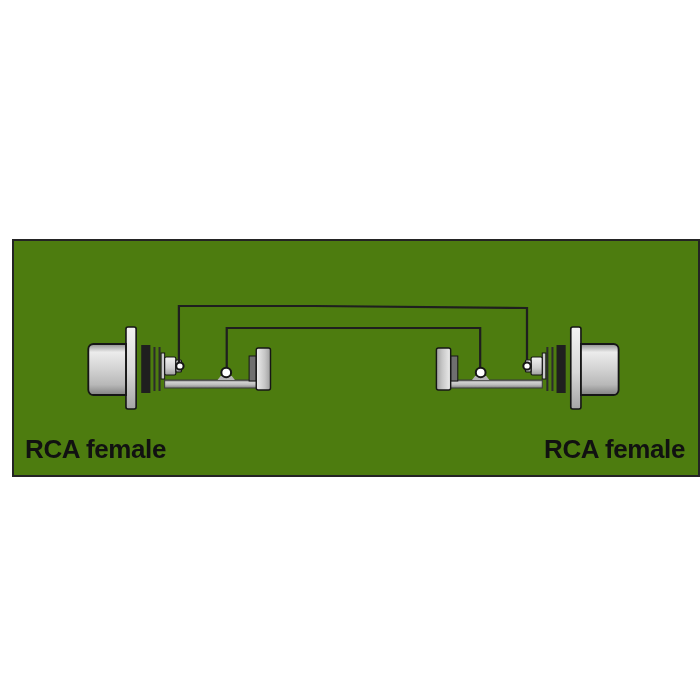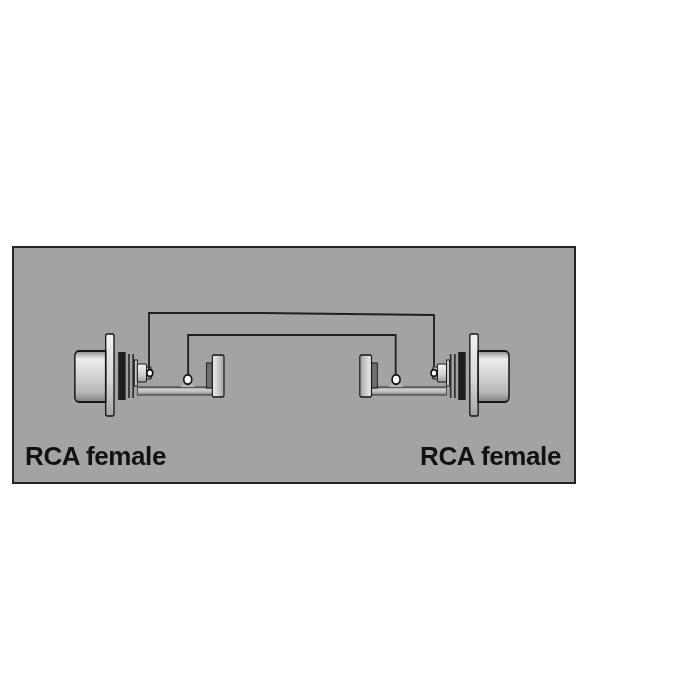--- a/index.html
+++ b/index.html
@@ -1,19 +1,19 @@
 <!DOCTYPE html>
 <html style="--background: #ffffff; --frame-border: #242424; --text: #111111; --wire: #1f1f1f; --outline: #161616; --band: #1f1f1f; --washer: #2c2c2c; --metal-light: #ececec; --metal-mid: #b8b8b8; --metal-dark: #828282; --bracket-lip: #6f6f6f;"><head>
 <meta charset="utf-8">
 <style>
   html,body{margin:0;padding:0;background:#ffffff;}
   .stage{position:relative;width:700px;height:700px;background:var(--background,#ffffff);
          font-family:"Liberation Sans",sans-serif;overflow:hidden;}
-  .frame{position:absolute;left:12px;top:246px;width:564px;height:238px;
-         border:2px solid var(--frame-border,#242424);box-sizing:border-box;background:#a3a3a3;}
+  .frame{position:absolute;left:12px;top:239px;width:688px;height:238px;
+         border:2px solid var(--frame-border,#242424);box-sizing:border-box;background:#4d7c0f;}
   .frame svg{position:absolute;left:0;top:0;width:100%;height:100%;display:block;}
   .label{position:absolute;bottom:13px;font-size:26px;font-weight:bold;letter-spacing:-0.4px;
          color:var(--text,#111111);white-space:nowrap;line-height:1;}
   .label.left{left:11px;}
   .label.right{right:13px;}
 </style>
 </head>
 <body>
 
 <div class="stage">

